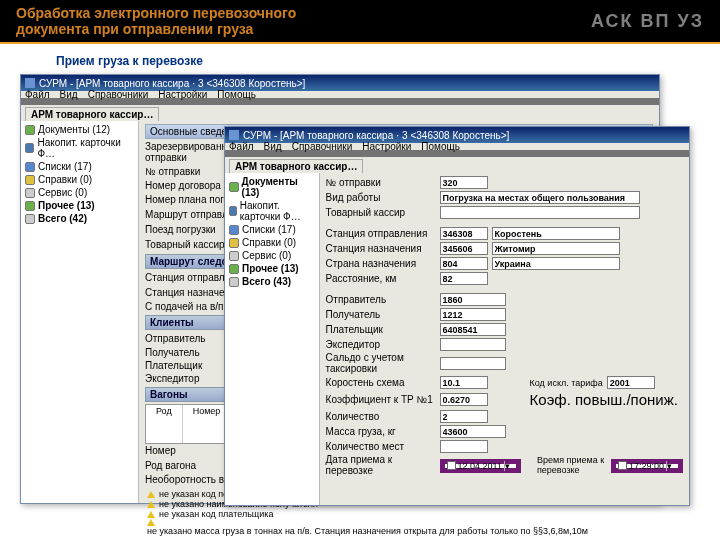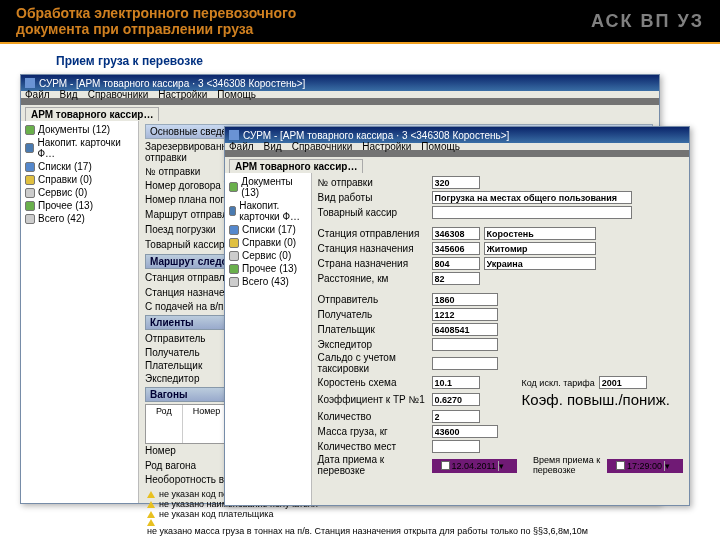--- a/index.html
+++ b/index.html
@@ -38,25 +38,25 @@
   .warn .tri { width:0;height:0;border-left:4px solid transparent;border-right:4px solid transparent;border-bottom:7px solid #e8c020; }
 
   
   .win-front { top: 52px; left: 224px; width: 466px; height: 380px; }
   .front-body { display: flex; height: calc(100% - 46px); }
   .front-tree { width: 126px; border-right: 1px solid #bbb; background: #fff; padding: 2px; font-size: 10px; }
   .front-form { flex: 1; background: #e8e8e0; padding: 3px 6px; font-size: 10px; }
   .ff-row { display: flex; align-items: center; margin-bottom: 2px; gap: 4px; }
   .ff-label { width: 110px; color:#000; }
   .ff-input { height: 13px; border:1px solid #7a7a7a; background:#fff; padding:0 2px; font-size:9px;font-weight:bold; }
-  .w50{width:48px;} .w70{width:66px;} .w120{width:112px;} .w200{width:200px;}
-  .date-box { display:flex; align-items:center; border:7px solid #701a75; background:#fff; height:14px; padding:0 2px; font-size:9px; gap:2px;}
+  .w50{width:48px;} .w70{width:66px;} .w120{width:128px;} .w200{width:200px;}
+  .date-box { display:flex; align-items:center; border:5px solid #701a75; background:#fff; height:14px; padding:0 2px; font-size:9px; gap:2px;}
   .date-box .chk{width:9px;height:9px;border:1px solid #666;background:#fff;}
   .date-box .dd{width:10px;border-left:1px solid #aaa;}
-  .bold{font-weight:normal;}
+  .bold{font-weight:bold;}
 </style>
 </head>
 <body>
 
 <div class="header">
   <div class="header-title">
     <div>Обработка электронного перевозочного</div>
     <div>документа при отправлении груза</div>
   </div>
   <div class="header-logo">АСК ВП УЗ</div>

